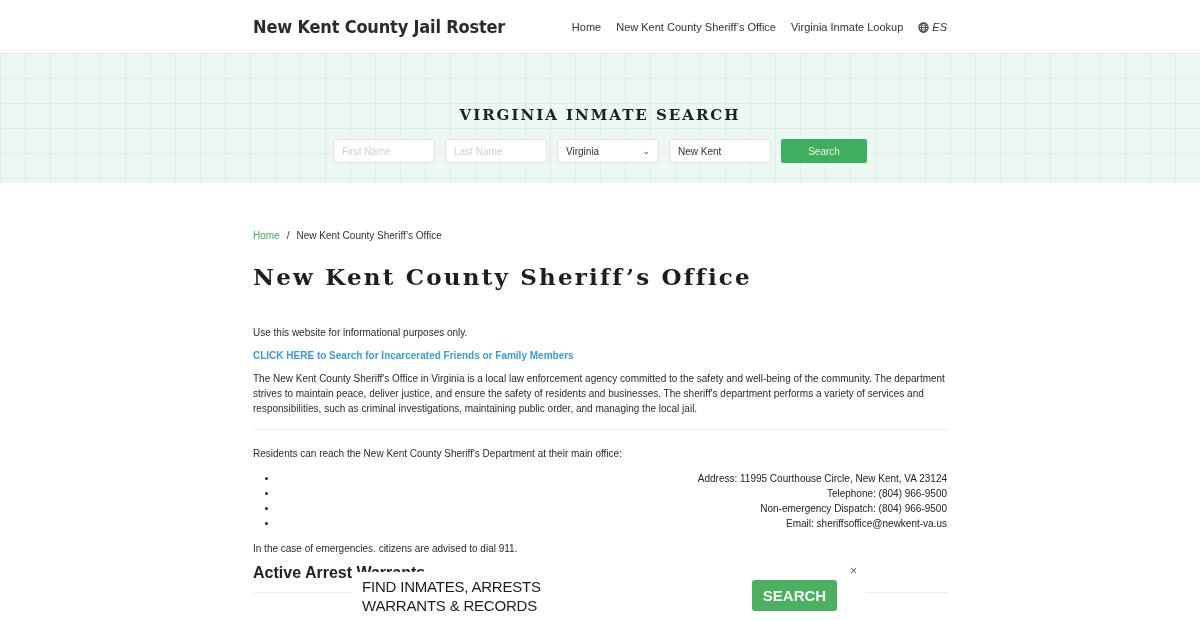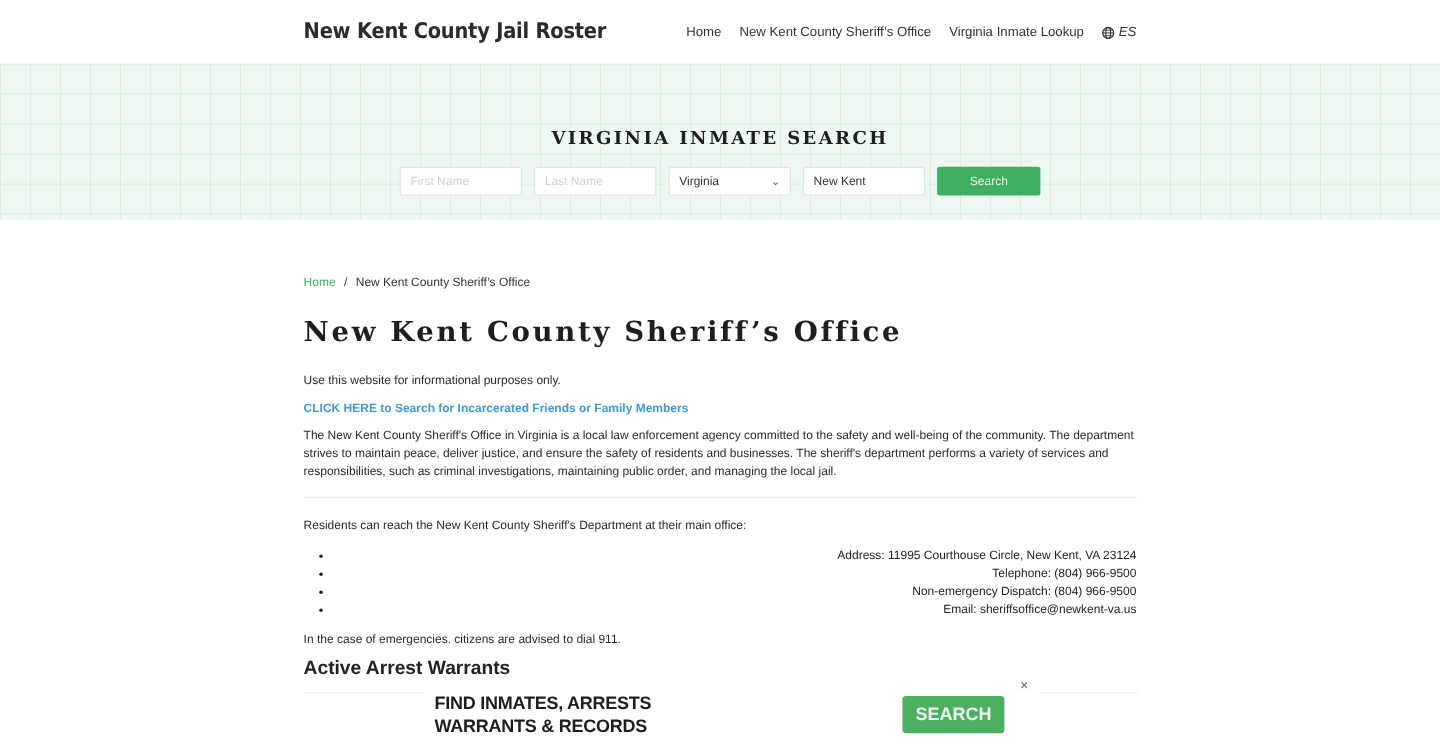--- a/index.html
+++ b/index.html
@@ -29,33 +29,33 @@
     .field.placeholder { color: #d0d0d0; }
     .select { justify-content: space-between; align-items: center; }
     .chev { font-size: 9px; color: #555; }
     .search-btn { width: 86px; height: 24px; background: #3fae60; color: #e8f7ec; border: none; border-radius: 2px; font-size: 10px; display: flex; align-items: center; justify-content: center; cursor: pointer; }
 
     .content { padding: 0 253px; }
     .breadcrumb { margin-top: 47px; font-size: 10px; color: #333; display: flex; gap: 7px; }
     .breadcrumb .home { color: #3fae60; }
     .page-title { font-family: "DejaVu Serif", serif; font-weight: bold; font-size: 23px; letter-spacing: 2.2px; color: #1e1e1e; margin-top: 22px; }
     .p { font-size: 10px; line-height: 15px; color: #2a2a2a; }
-    .p1 { margin-top: 20px; }
+    .p1 { margin-top: 35px; }
     .cta { margin-top: 10px; font-size: 10px; font-weight: bold; color: #3a9ad9; cursor: pointer; }
     .about { margin-top: 10px; width: 695px; }
     .section-title { font-size: 16px; font-weight: bold; color: #222; margin-top: 9px; letter-spacing: -0.3px; }
     .divider { width: 695px; height: 1px; background: #ececec; margin-top: 13px; }
     .reach { margin-top: 16px; }
     ul.contacts { margin-top: 10px; padding-left: 25px; font-size: 10px; line-height: 15px; color: #222; text-align: right; }
     .emergency { margin-top: 10px; }
     .active-title { font-size: 16px; font-weight: bold; color: #222; margin-top: 8px; }
     .divider2 { width: 695px; height: 1px; background: #ececec; margin-top: 10px; }
 
     .ad { position: absolute; left: 352px; top: 572px; width: 514px; height: 48px; background: #ffffff; }
-    .ad-text { position: absolute; left: 10px; top: 5px; font-size: 15px; font-weight: bold; color: #1d1d1d; line-height: 19px; letter-spacing: -0.2px; }
+    .ad-text { position: absolute; left: 10px; top: 5px; font-size: 15px; font-weight: normal; color: #1d1d1d; line-height: 19px; letter-spacing: -0.2px; }
     .ad-btn { position: absolute; left: 400px; top: 8px; width: 85px; height: 31px; background: #4caf61; color: #eef8f0; border-radius: 3px; font-size: 15px; font-weight: bold; display: flex; align-items: center; justify-content: center; cursor: pointer; }
     .ad-close { position: absolute; left: 498px; top: -8px; font-size: 12px; color: #666; cursor: pointer; }
   </style>
 </head>
 <body>
 
 <header class="header">
   <div class="site-title">New Kent County Jail Roster</div>
   <nav class="nav">
     <a>Home</a>

